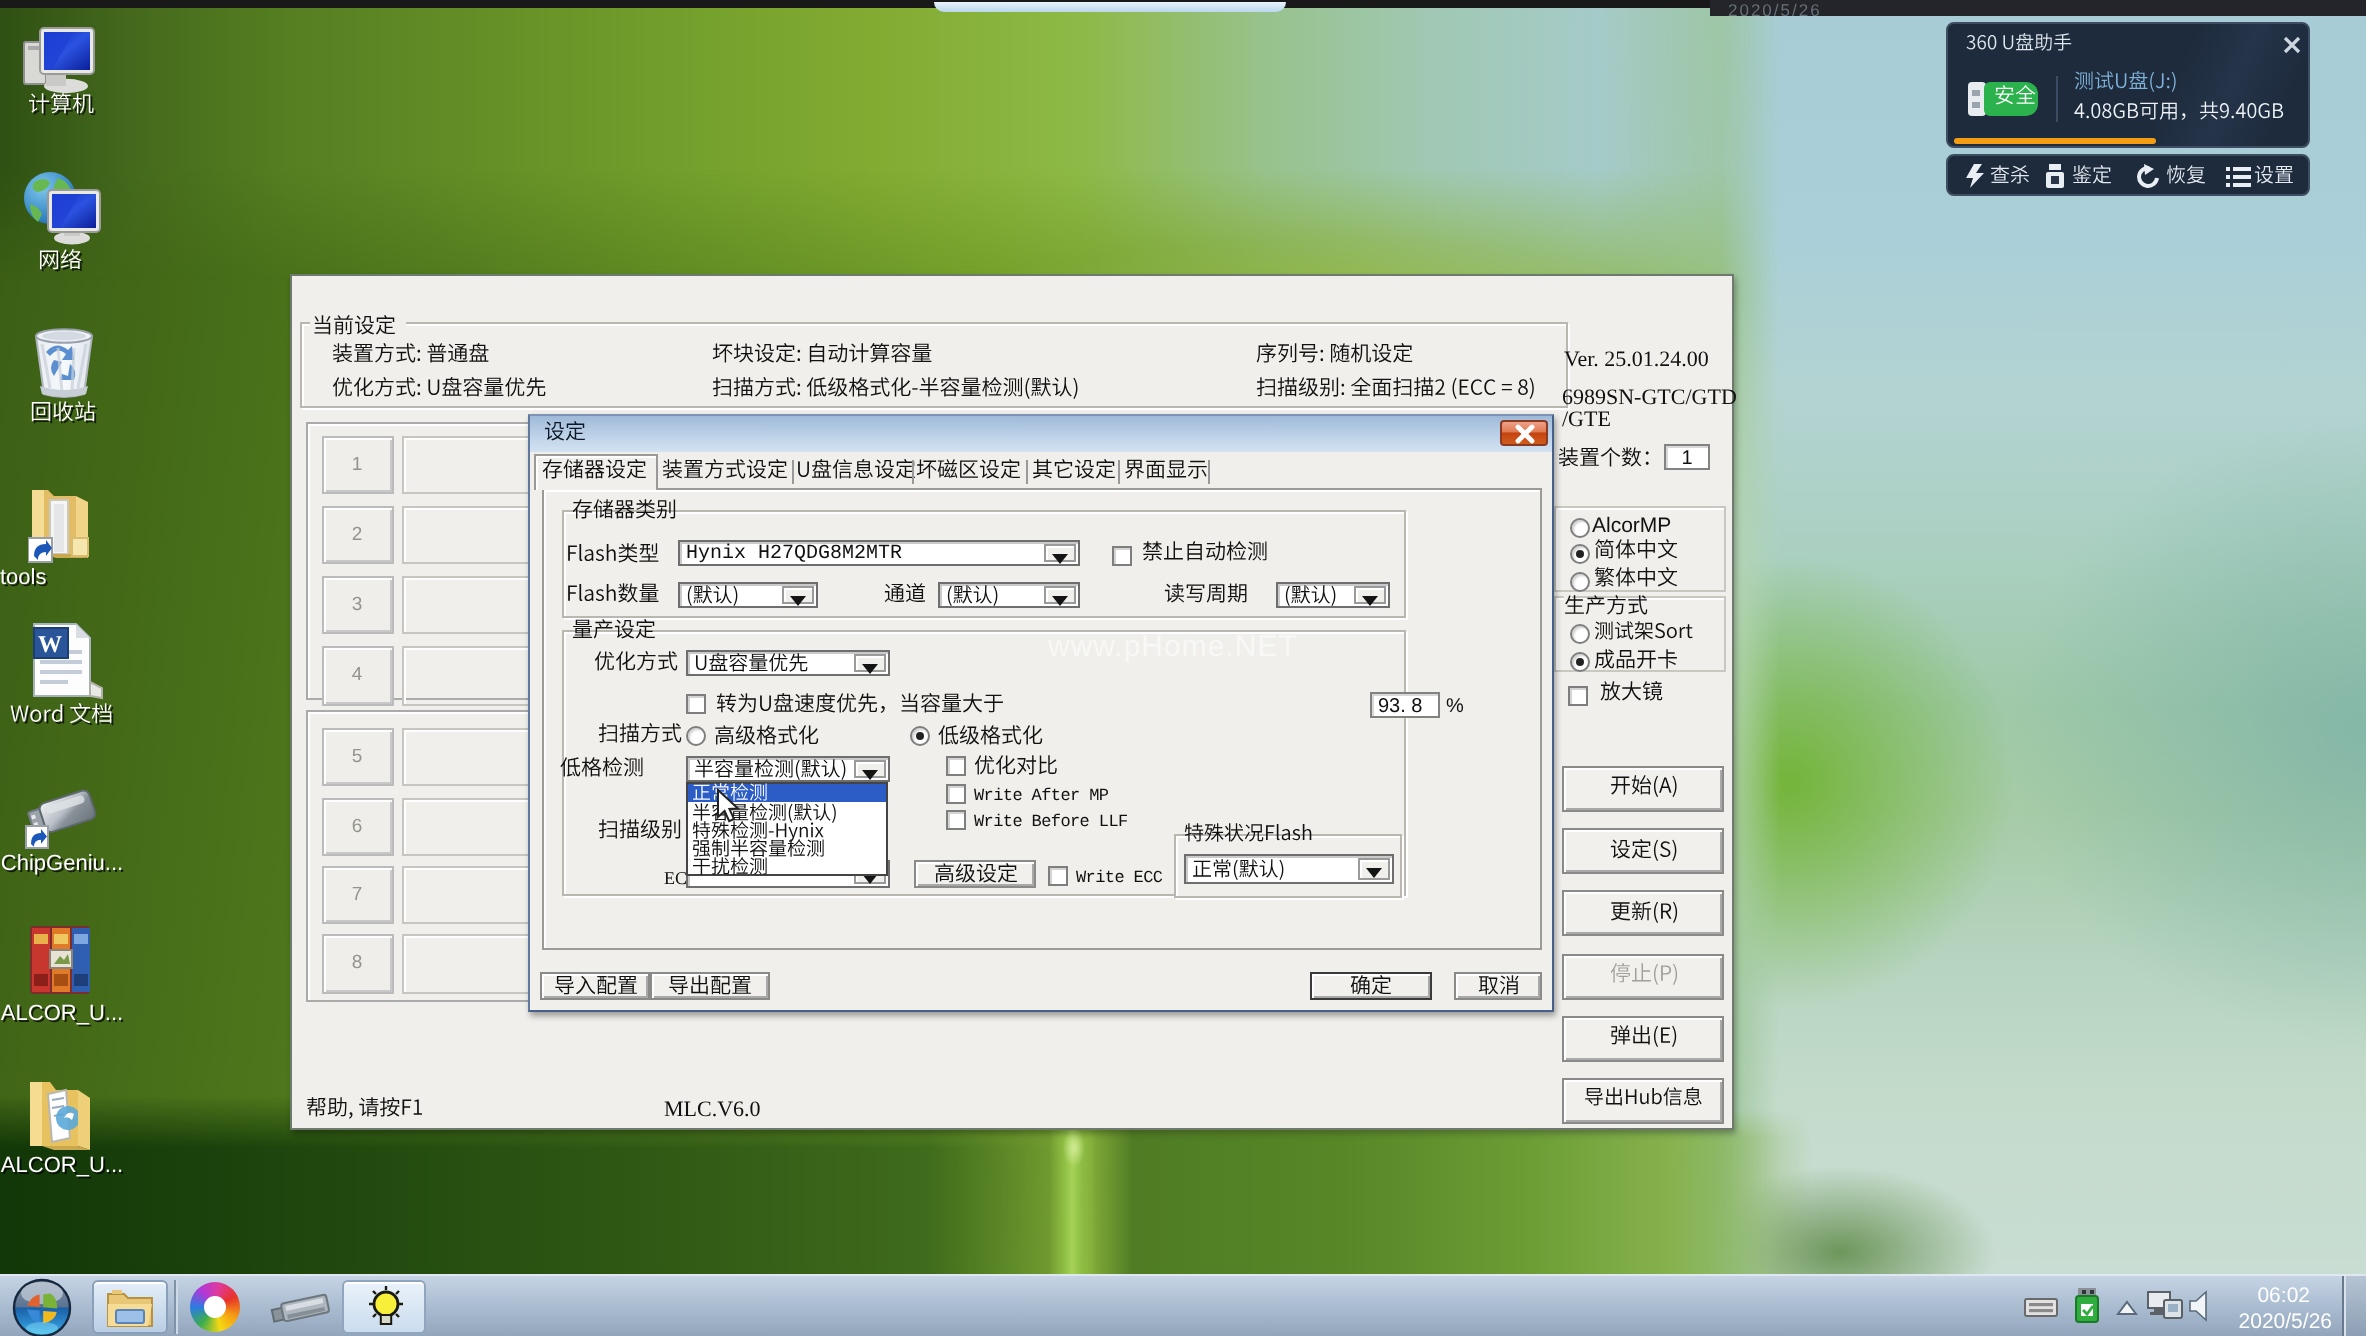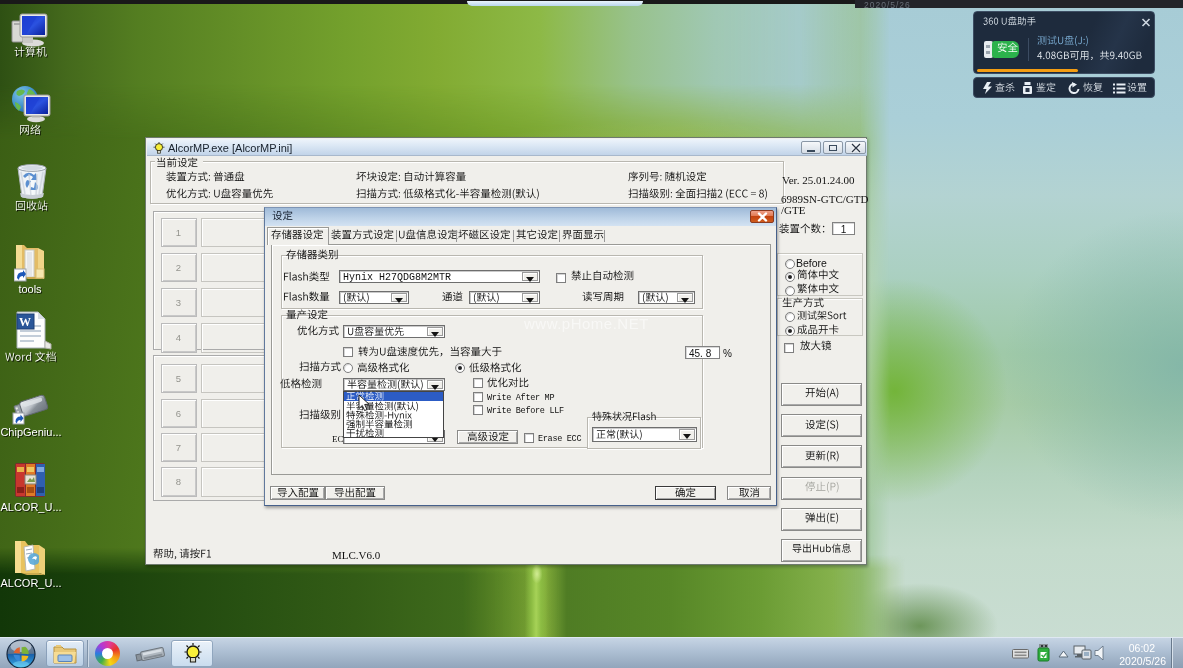--- a/index.html
+++ b/index.html
@@ -138,21 +138,21 @@
   <path d="M2 2 L10 2 L13 5 L24 5 L24 34 L2 34 Z" fill="#e3bc66"></path>
   <path d="M2 2 L8 2 L8 34 L2 34 Z" fill="#f4dc94"></path>
   <rect x="11" y="7" width="9" height="27" fill="#f5f5f3" stroke="#c9c9c0"></rect>
   <rect x="13" y="9" width="5" height="24" fill="#e4e6e8"></rect>
   <path d="M24 5 L30 8 L30 36 L24 34 Z" fill="#f0d488"></path>
   <path d="M8 34 L24 34 L30 36 L14 36 Z" fill="#caa84e"></path>
   <rect x="22" y="26" width="8" height="9" fill="#f6e7ae" stroke="#d8bc72"></rect>
   <rect x="0" y="26" width="12" height="12" fill="#fff" stroke="#9aa0a8"></rect>
   <path d="M3 35 q0 -6 6 -6 l0 -2 l3 4 l-3 4 l0 -2 q-4 0 -4 4 Z" fill="#1b57b8"></path>
  </svg>
- <div class="lat" style="left:0;top:283px;width:60px;text-align:center;color:#fff;font-size:11px;text-shadow:1px 1px 0 rgba(0,0,0,.75)">tools</div>
+ <div class="lat" style="left:0;top:283px;width:60px;color:#fff;font-size:11px;text-shadow:1px 1px 0 rgba(0,0,0,.75)">tools</div>
 
  <svg class="abs" style="left:16px;top:311px" width="36" height="40" viewBox="0 0 36 40">
   <path d="M1 1 L22 1 L29 8 L29 37 L1 37 Z" fill="#fdfdfd" stroke="#a8b0b8"></path>
   <path d="M22 1 L22 8 L29 8 Z" fill="#d8dde4"></path>
   <rect x="4" y="14" width="21" height="2" fill="#c3cdd9"></rect>
       <rect x="4" y="19" width="21" height="2" fill="#c3cdd9"></rect>
   <rect x="4" y="24" width="21" height="2" fill="#c3cdd9"></rect>
       <rect x="4" y="29" width="14" height="2" fill="#c3cdd9"></rect>
   <rect x="1" y="3" width="17" height="15" fill="#2a5699" stroke="#1c3e74"></rect>
   <text x="9" y="15" font-size="12" font-weight="bold" fill="#fff" text-anchor="middle" font-family="Liberation Serif">W</text>
@@ -215,40 +215,20 @@
   <path d="M14 13 l6 -1 M14 17 l6 -1 M15 21 l5 -1" stroke="#9ab" fill="none"></path>
   <circle cx="22" cy="22" r="6" fill="#5ba8d8" opacity=".9"></circle>
   <path d="M20 22 q2 -4 5 -2 l-1 3 q-2 -2 -4 -1 Z" fill="#fff"></path>
   <path d="M27 8 L33 12 L33 38 L27 36 Z" fill="#edd078"></path>
   <path d="M9 36 L27 36 L33 38 L15 38 Z" fill="#c9a84e"></path>
  </svg>
  <div class="lat" style="left:0;top:577px;width:62px;text-align:center;color:#fff;font-size:11px;text-shadow:1px 1px 0 rgba(0,0,0,.75)">ALCOR_U...</div>
 </div>
 
 <div class="abs win3d" style="left:145px;top:137px;width:722px;height:428px;box-shadow:1px 2px 3px rgba(0,0,0,.3)">
- <div class="abs" style="left:1px;top:1px;width:720px;height:17px;background:linear-gradient(#eef4fb 0%,#dce8f5 40%,#c2d4e9 100%);border-bottom:1px solid #a8b8cc">
-  <svg class="abs" style="left:6px;top:3px" width="12" height="13" viewBox="0 0 12 13">
-   <circle cx="6" cy="5.2" r="3.6" fill="#f8ef3a" stroke="#2a2a1a" stroke-width=".9"></circle>
-   <rect x="4.4" y="8.6" width="3.2" height="2.6" fill="#d8d8c8" stroke="#2a2a1a" stroke-width=".7"></rect>
-   <path d="M6 0 v1.2 M0.5 5.2 h1.4 M10.1 5.2 h1.4 M2.2 1.6 l1 1 M9.8 1.6 l-1 1" stroke="#2a2a1a" stroke-width=".8"></path>
-  </svg>
-  <div class="lat" style="left:21px;top:3px;font-size:11px;color:#17202b">AlcorMP.exe [AlcorMP.ini]</div>
-  <div class="abs" style="left:654px;top:2px;width:20px;height:13px;background:linear-gradient(#f6f8fa,#d6dde6);border:1px solid #8a97a6;border-radius:2px">
-   <div class="abs" style="left:5px;top:8px;width:8px;height:2px;background:#3a4a5c"></div>
-      </div>
-  <div class="abs" style="left:676px;top:2px;width:20px;height:13px;background:linear-gradient(#f6f8fa,#d6dde6);border:1px solid #8a97a6;border-radius:2px">
-   <div class="abs" style="left:5px;top:3px;width:8px;height:6px;border:1.5px solid #3a4a5c"></div>
-      </div>
-  <div class="abs" style="left:698px;top:2px;width:21px;height:13px;background:linear-gradient(#f6f8fa,#d6dde6);border:1px solid #8a97a6;border-radius:2px">
-   <svg class="abs" style="left:4px;top:1px" width="12" height="10" viewBox="0 0 12 10">
-          <path d="M2 1 L10 9 M10 1 L2 9" stroke="#fff" stroke-width="2.6"></path>
-          <path d="M2 1 L10 9 M10 1 L2 9" stroke="#2a3442" stroke-width="1.3"></path>
-        </svg>
-      </div>
- </div>
 
  <div class="abs gbox" style="left:4px;top:23px;width:634px;height:43px"></div>
  <div class="glabel" style="left:9px;top:19px;height:11px;width:48px">
       <svg style="position:absolute;left:1.0px;top:0.5px;overflow:visible" width="42.0" height="13.7">
         <g fill="#111" transform="translate(0,8.40) scale(0.010500)">
           <use href="#g15" x="0"></use>
           <use href="#g16" x="1000"></use>
           <use href="#g17" x="2000"></use>
           <use href="#g18" x="3000"></use>
         </g>
@@ -390,21 +370,21 @@
         <use href="#g20" x="1000"></use>
         <use href="#g62" x="2000"></use>
         <use href="#g63" x="3000"></use>
         <use href="#g64" x="4000"></use>
       </g>
     </svg>
  <div class="abs sunk" style="left:686px;top:84px;width:23px;height:13px"></div>
  <div class="lat" style="left:686px;top:85.5px;width:23px;text-align:center;font-size:10px;color:#111">1</div>
  <div class="abs" style="left:631px;top:115px;width:86px;height:42.5px;border:1px solid #c8c7c0;box-shadow:inset 1px 1px 0 #fff"></div>
  <div class="rad" style="left:639px;top:120.5px"></div>
-    <div class="lat" style="left:650px;top:118.5px;font-size:10.5px;color:#111">Before</div>
+    <div class="lat" style="left:650px;top:118.5px;font-size:10.5px;color:#111">AlcorMP</div>
  <div class="rad on" style="left:639px;top:134px"></div>
     <svg style="position:absolute;left:651.0px;top:132.0px;overflow:visible" width="42.0" height="13.7">
       <g fill="#111" transform="translate(0,8.40) scale(0.010500)">
         <use href="#g65" x="0"></use>
         <use href="#g66" x="1000"></use>
         <use href="#g67" x="2000"></use>
         <use href="#g13" x="3000"></use>
       </g>
     </svg>
  <div class="rad" style="left:639px;top:147.5px"></div>
@@ -752,21 +732,21 @@
         <use href="#g40" x="6716"></use>
         <use href="#g131" x="7716"></use>
         <use href="#g15" x="8716"></use>
         <use href="#g31" x="9716"></use>
         <use href="#g32" x="10716"></use>
         <use href="#g80" x="11716"></use>
         <use href="#g132" x="12716"></use>
       </g>
     </svg>
  <div class="abs sunk" style="left:420px;top:138px;width:35px;height:13px"></div>
- <div class="lat" style="left:424px;top:139.5px;font-size:10px;color:#111">45. 8</div>
+ <div class="lat" style="left:424px;top:139.5px;font-size:10px;color:#111">93. 8</div>
     <div class="lat" style="left:458px;top:139.5px;font-size:10px;color:#111">%</div>
  <svg style="position:absolute;left:34.0px;top:154.0px;overflow:visible" width="42.0" height="13.7">
       <g fill="#111" transform="translate(0,8.40) scale(0.010500)">
         <use href="#g41" x="0"></use>
         <use href="#g42" x="1000"></use>
         <use href="#g21" x="2000"></use>
         <use href="#g22" x="3000"></use>
       </g>
     </svg>
  <div class="rad" style="left:78px;top:155px"></div>
@@ -841,21 +821,21 @@
  <div class="abs btn" style="left:192px;top:222px;width:61px;height:14px"></div>
     <svg style="position:absolute;left:201.5px;top:223.5px;overflow:visible" width="42.0" height="13.7">
       <g fill="#111" transform="translate(0,8.40) scale(0.010500)">
         <use href="#g133" x="0"></use>
         <use href="#g44" x="1000"></use>
         <use href="#g17" x="2000"></use>
         <use href="#g18" x="3000"></use>
       </g>
     </svg>
  <div class="cb" style="left:259px;top:224.5px"></div>
-    <div class="lat" style="left:273px;top:226px;font-size:8.5px;letter-spacing:-.3px;font-family:'Liberation Mono',monospace;color:#111">Erase ECC</div>
+    <div class="lat" style="left:273px;top:226px;font-size:8.5px;letter-spacing:-.3px;font-family:'Liberation Mono',monospace;color:#111">Write ECC</div>
  <div class="abs gbox" style="left:322px;top:209px;width:114px;height:32px;background:#f0efeb"></div>
  <div class="glabel" style="left:0;top:0">
       <svg style="position:absolute;left:327.0px;top:203.5px;overflow:visible" width="64.5" height="13.0">
         <g fill="#111" transform="translate(0,8.00) scale(0.010000)">
           <use href="#g136" x="0"></use>
           <use href="#g137" x="1000"></use>
           <use href="#g138" x="2000"></use>
           <use href="#g139" x="3000"></use>
           <use href="#g103" x="4000"></use>
           <use href="#g116" x="4546"></use>

